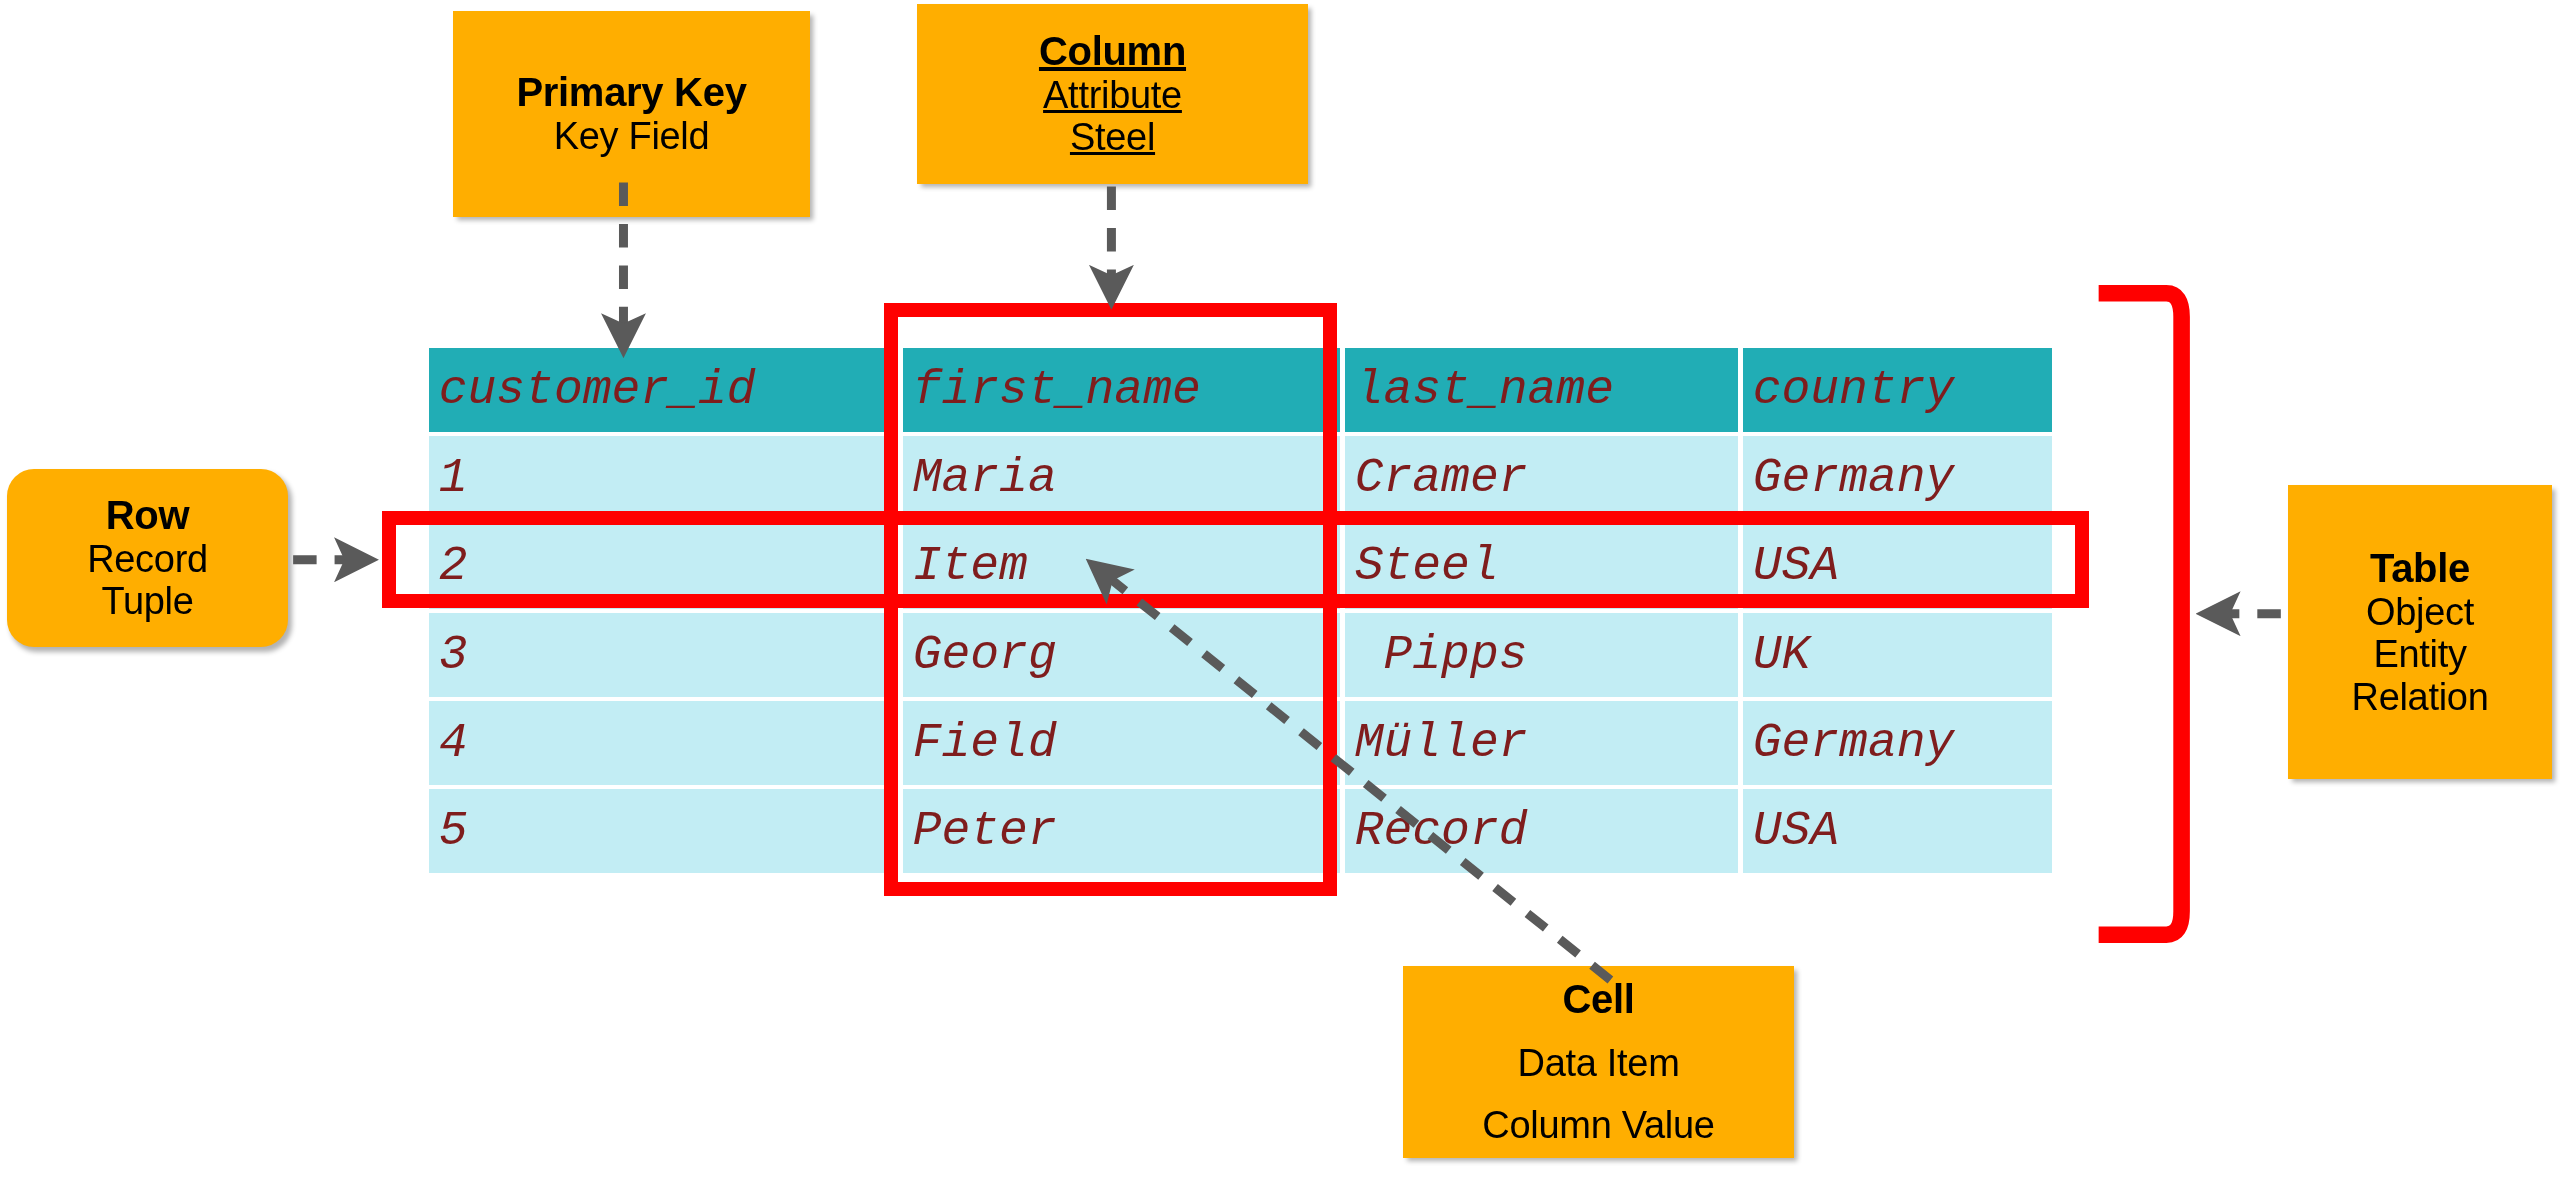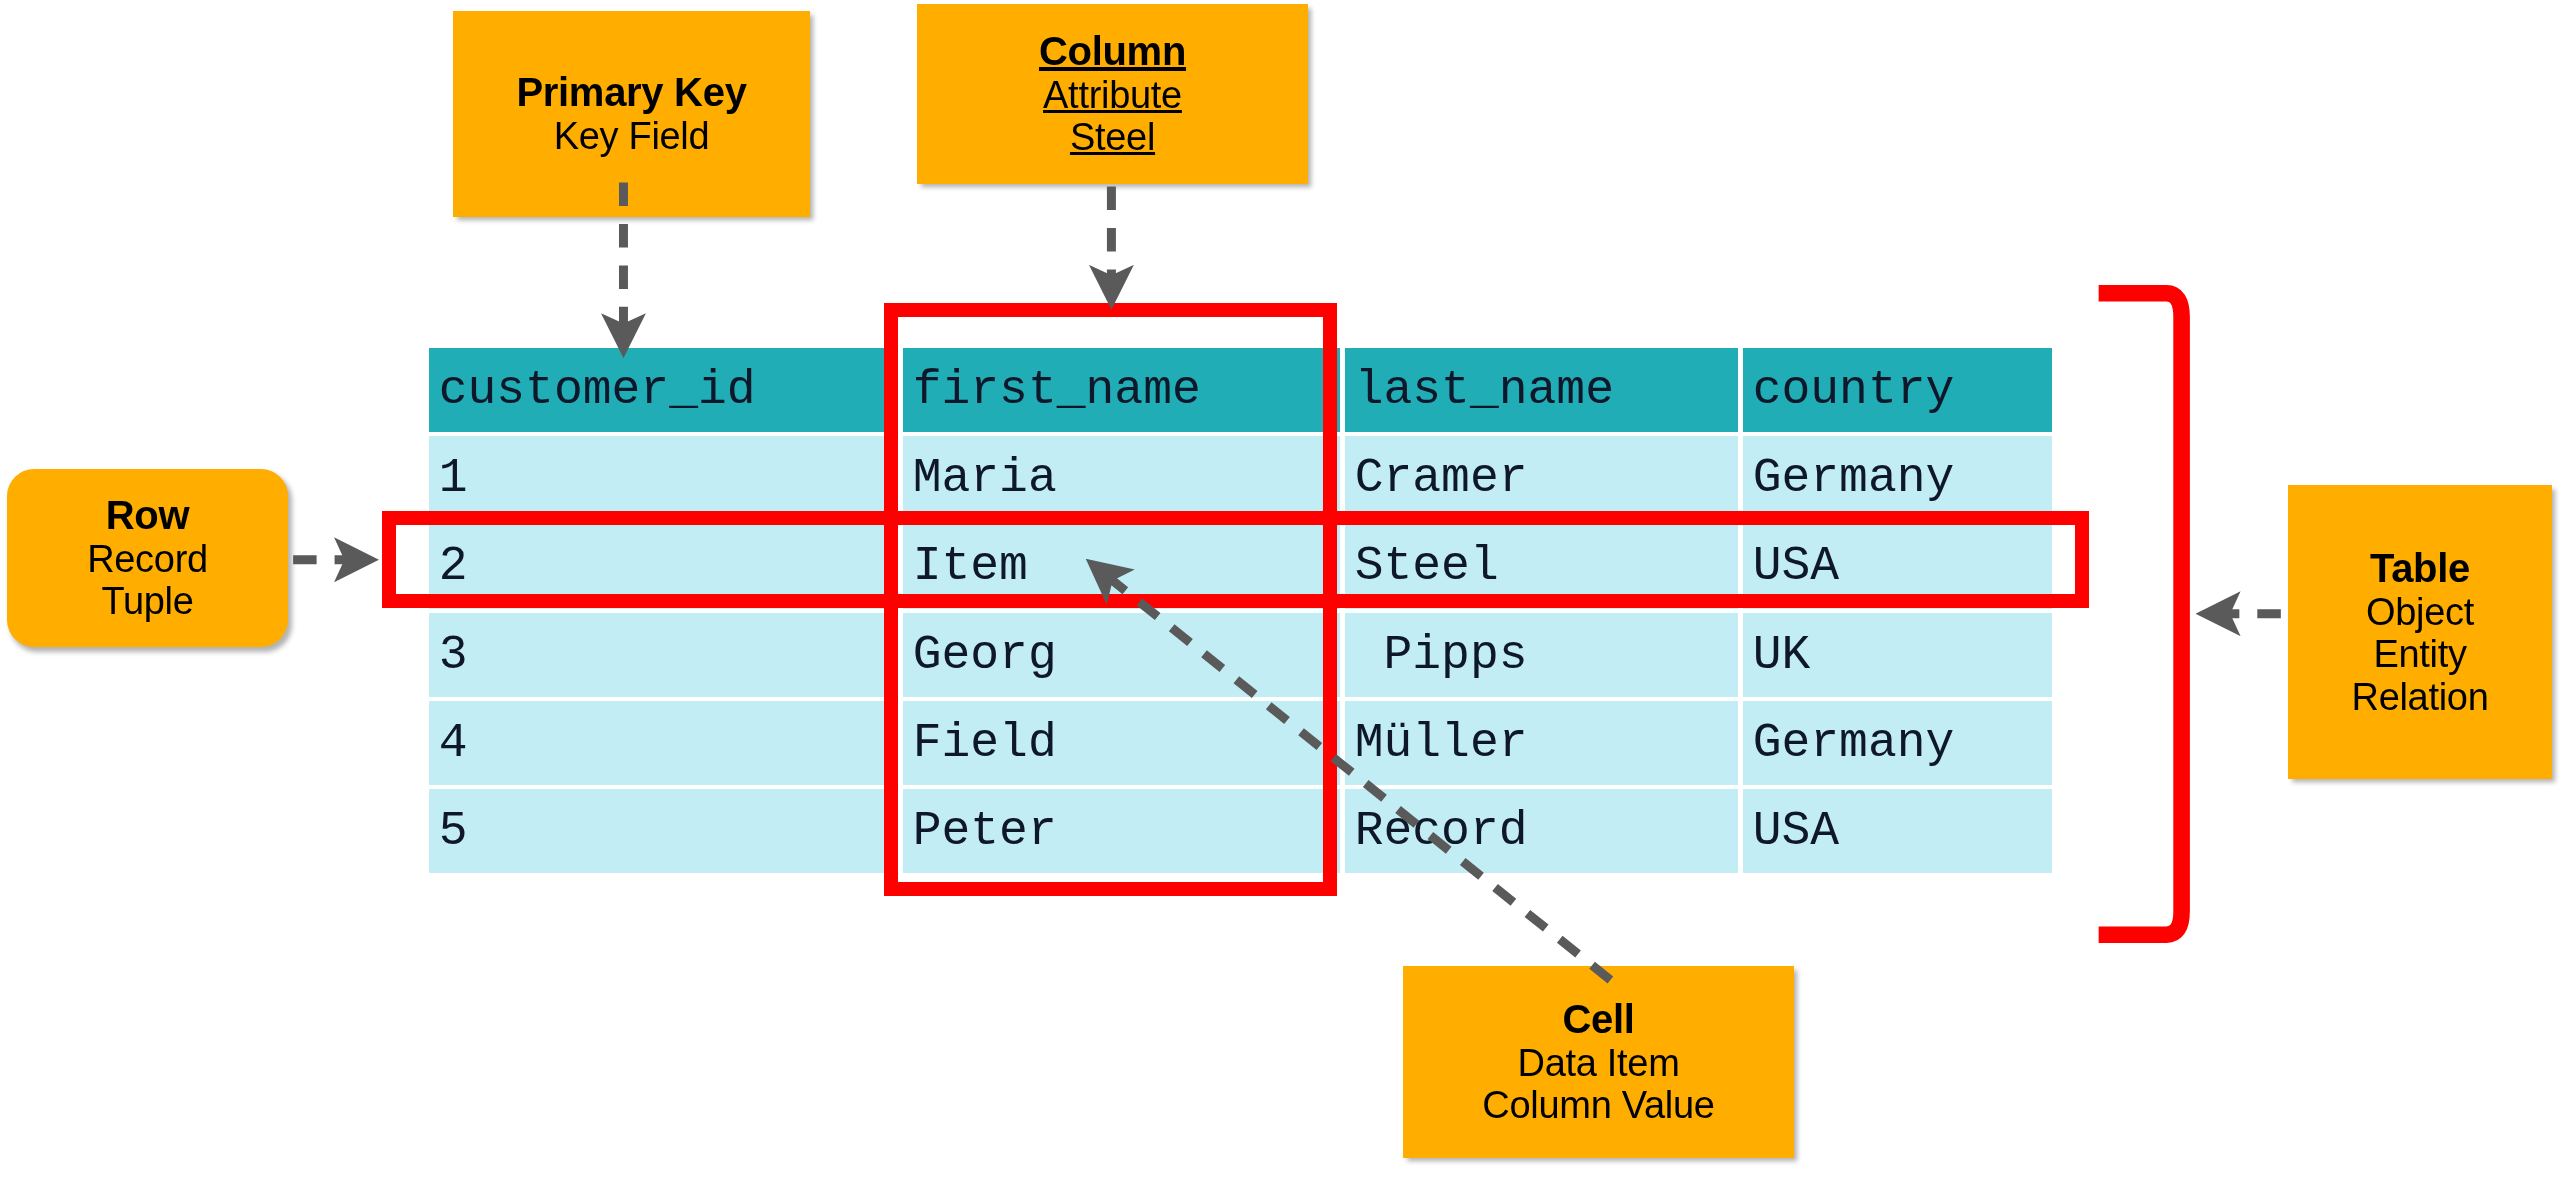--- a/index.html
+++ b/index.html
@@ -14,28 +14,29 @@
     position:absolute;left:424px;top:344px;
     width:1624px;
     border-collapse:separate;
     border-spacing:5.5px 4.8px;
     table-layout:fixed;
   }
   #db-table th,#db-table td{
     font-family:"Liberation Mono","DejaVu Sans Mono",monospace;
     font-size:48px;
     font-weight:400;
-    color:#0f172a;
+    color:#7f1d1d;
     text-align:left;
     padding:4.1px 0 4.1px 9.7px;
     height:76px;
     line-height:1.0;
     vertical-align:middle;
     white-space:pre;
     overflow:hidden;
+    font-style:italic;
   }
   #db-table th{background:#21ADB5;}
   #db-table td{background:#C2EDF4;}
   .col-id{width:469px;}
   .col-first{width:437px;}
   .col-last{width:393px;}
   .col-country{width:309px;}
 
   
   .red-col-box{
@@ -75,21 +76,21 @@
     box-sizing:border-box;
     padding:4.1px 7px;
   }
   .callout .ct{font-weight:bold;font-size:40px;letter-spacing:-0.3px;}
   .callout .cs{font-weight:400;font-size:38px;letter-spacing:-0.3px;}
 
   #callout-primary-key{left:453px;top:11px;width:357px;height:206px;}
   #callout-column{left:917px;top:4.1px;width:391px;height:180px;text-decoration:underline;}
   #callout-row{left:7px;top:469px;width:281px;height:178px;border-radius:27px;}
   #callout-table{left:2288px;top:485px;width:264px;height:294px;}
-  #callout-cell{left:1403px;top:966px;width:391px;height:192px;}
+  #callout-cell{left:1403px;top:966px;width:391px;height:192px;gap:20px;}
 
   
   #connectors{position:absolute;left:0;top:0;width:2576px;height:1177px;pointer-events:none;}
 </style>
 </head>
 <body>
 
 <div class="stage">
 
   <table id="db-table">

